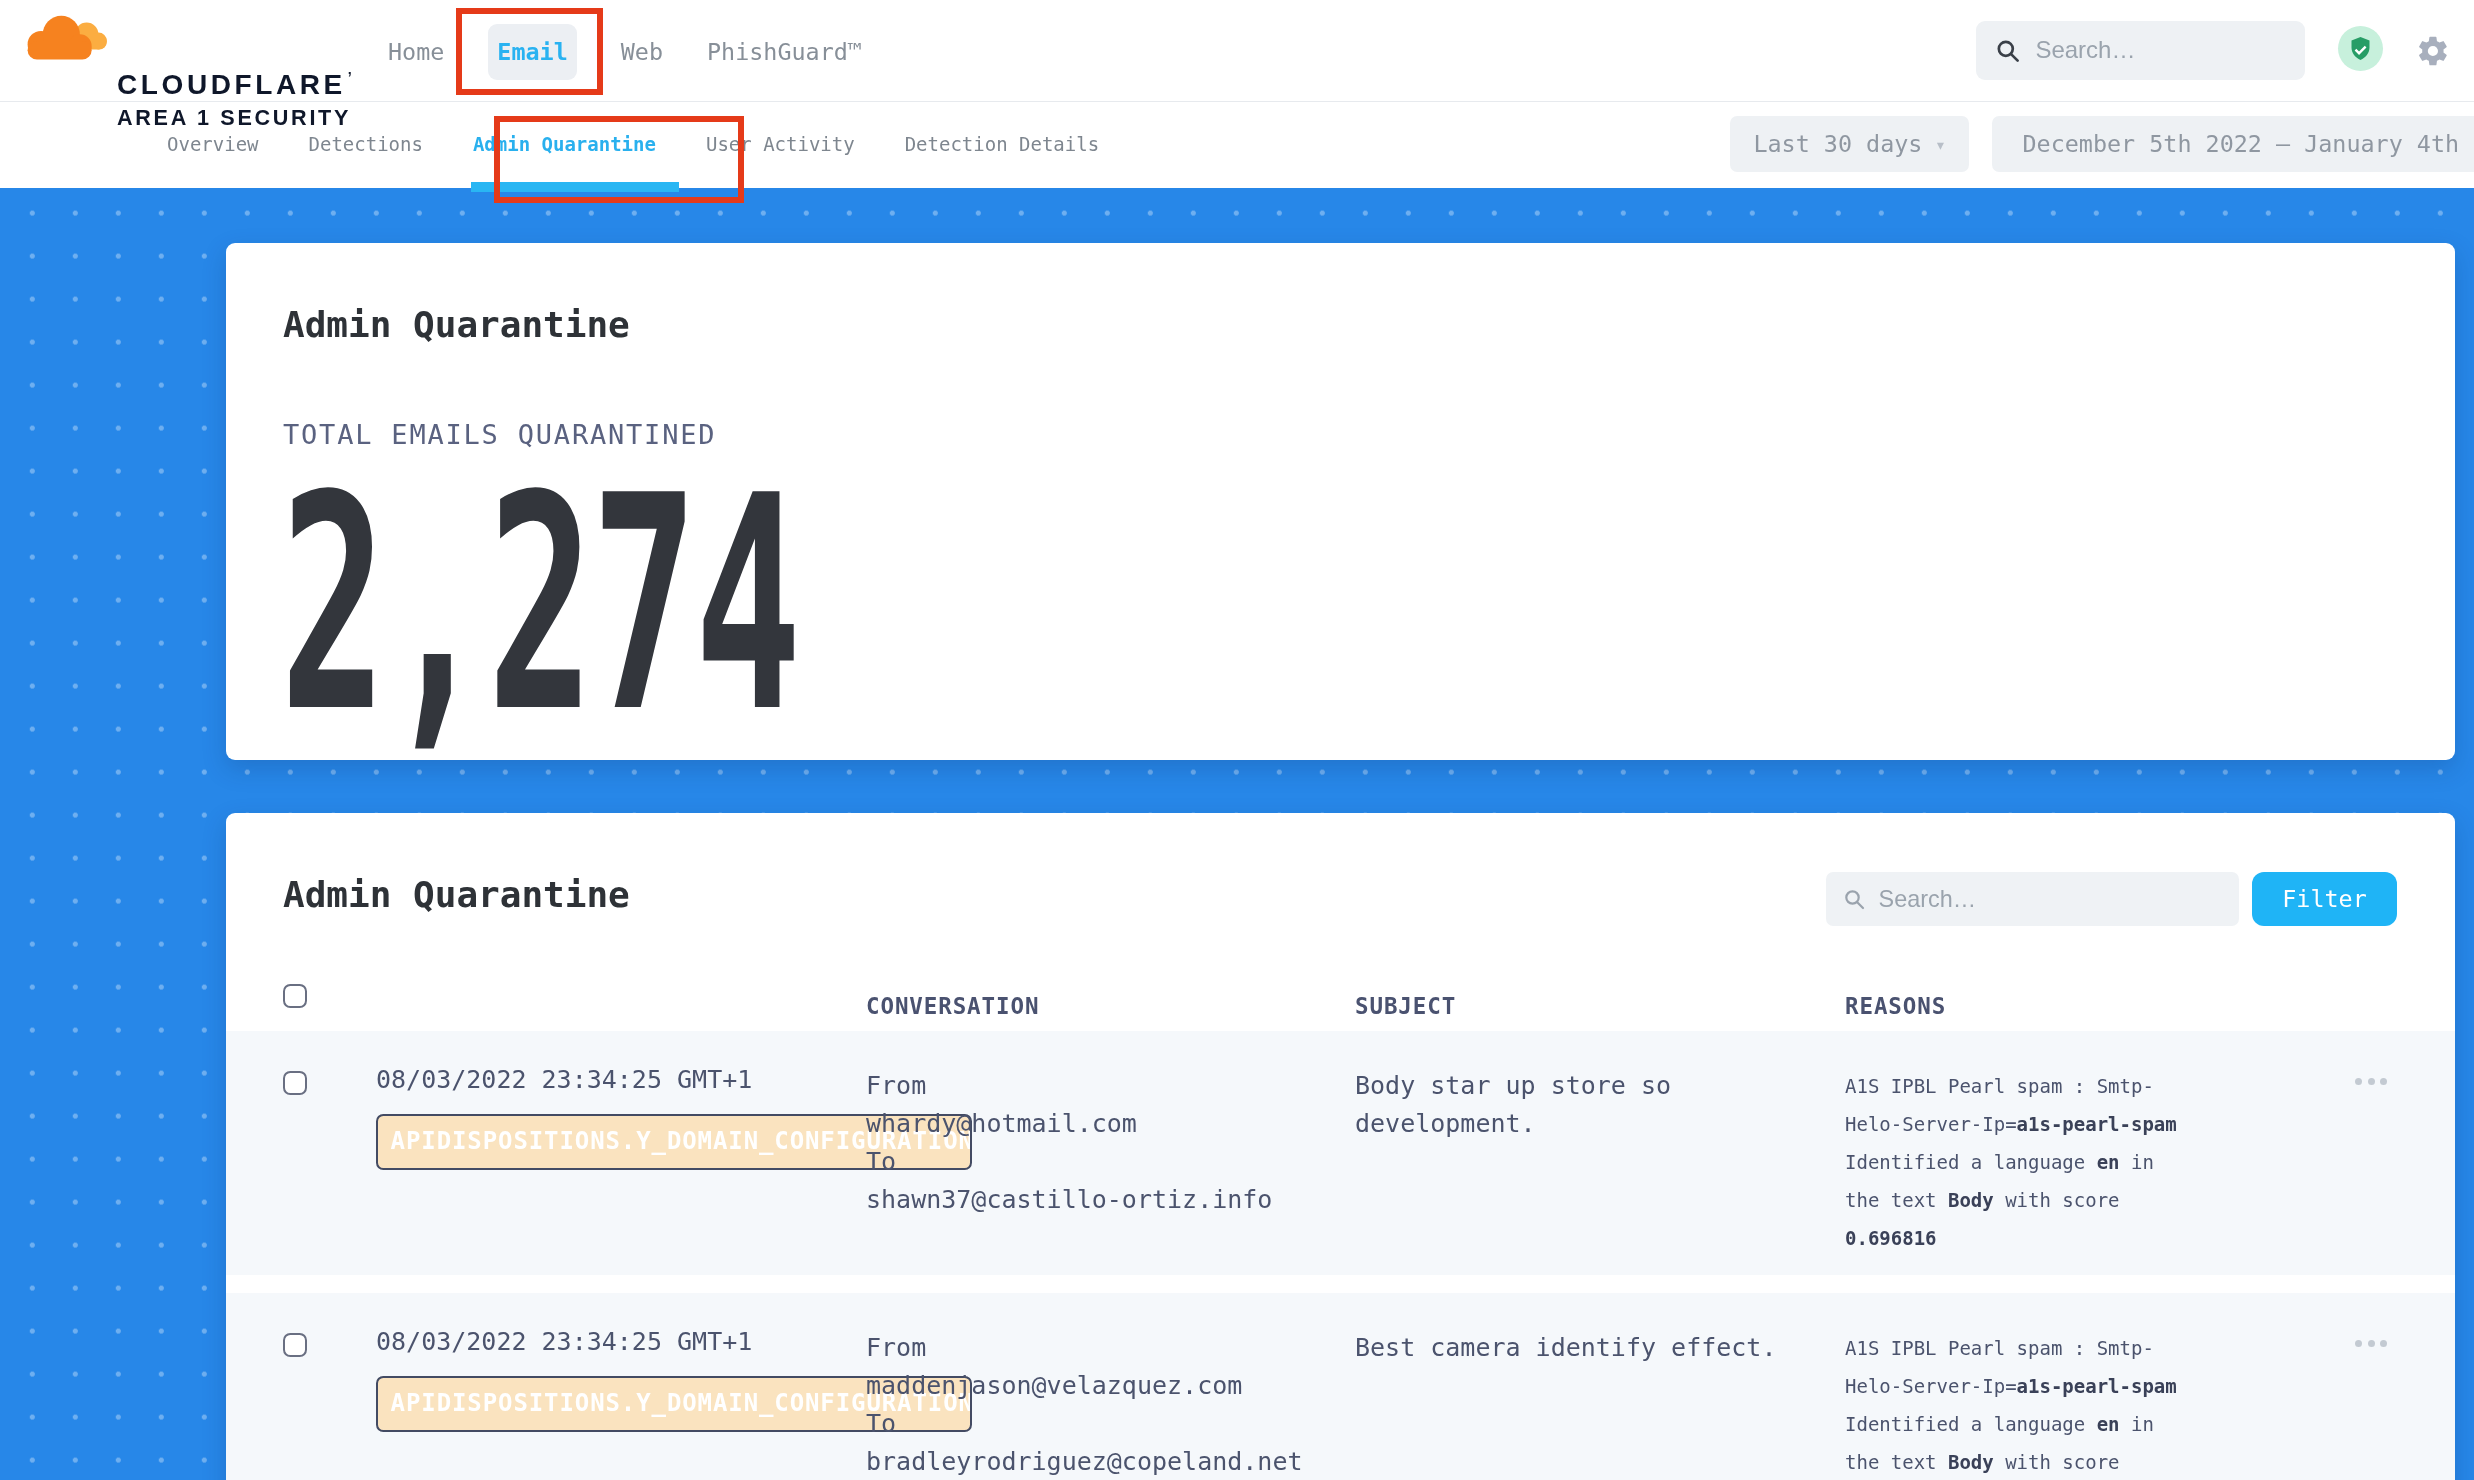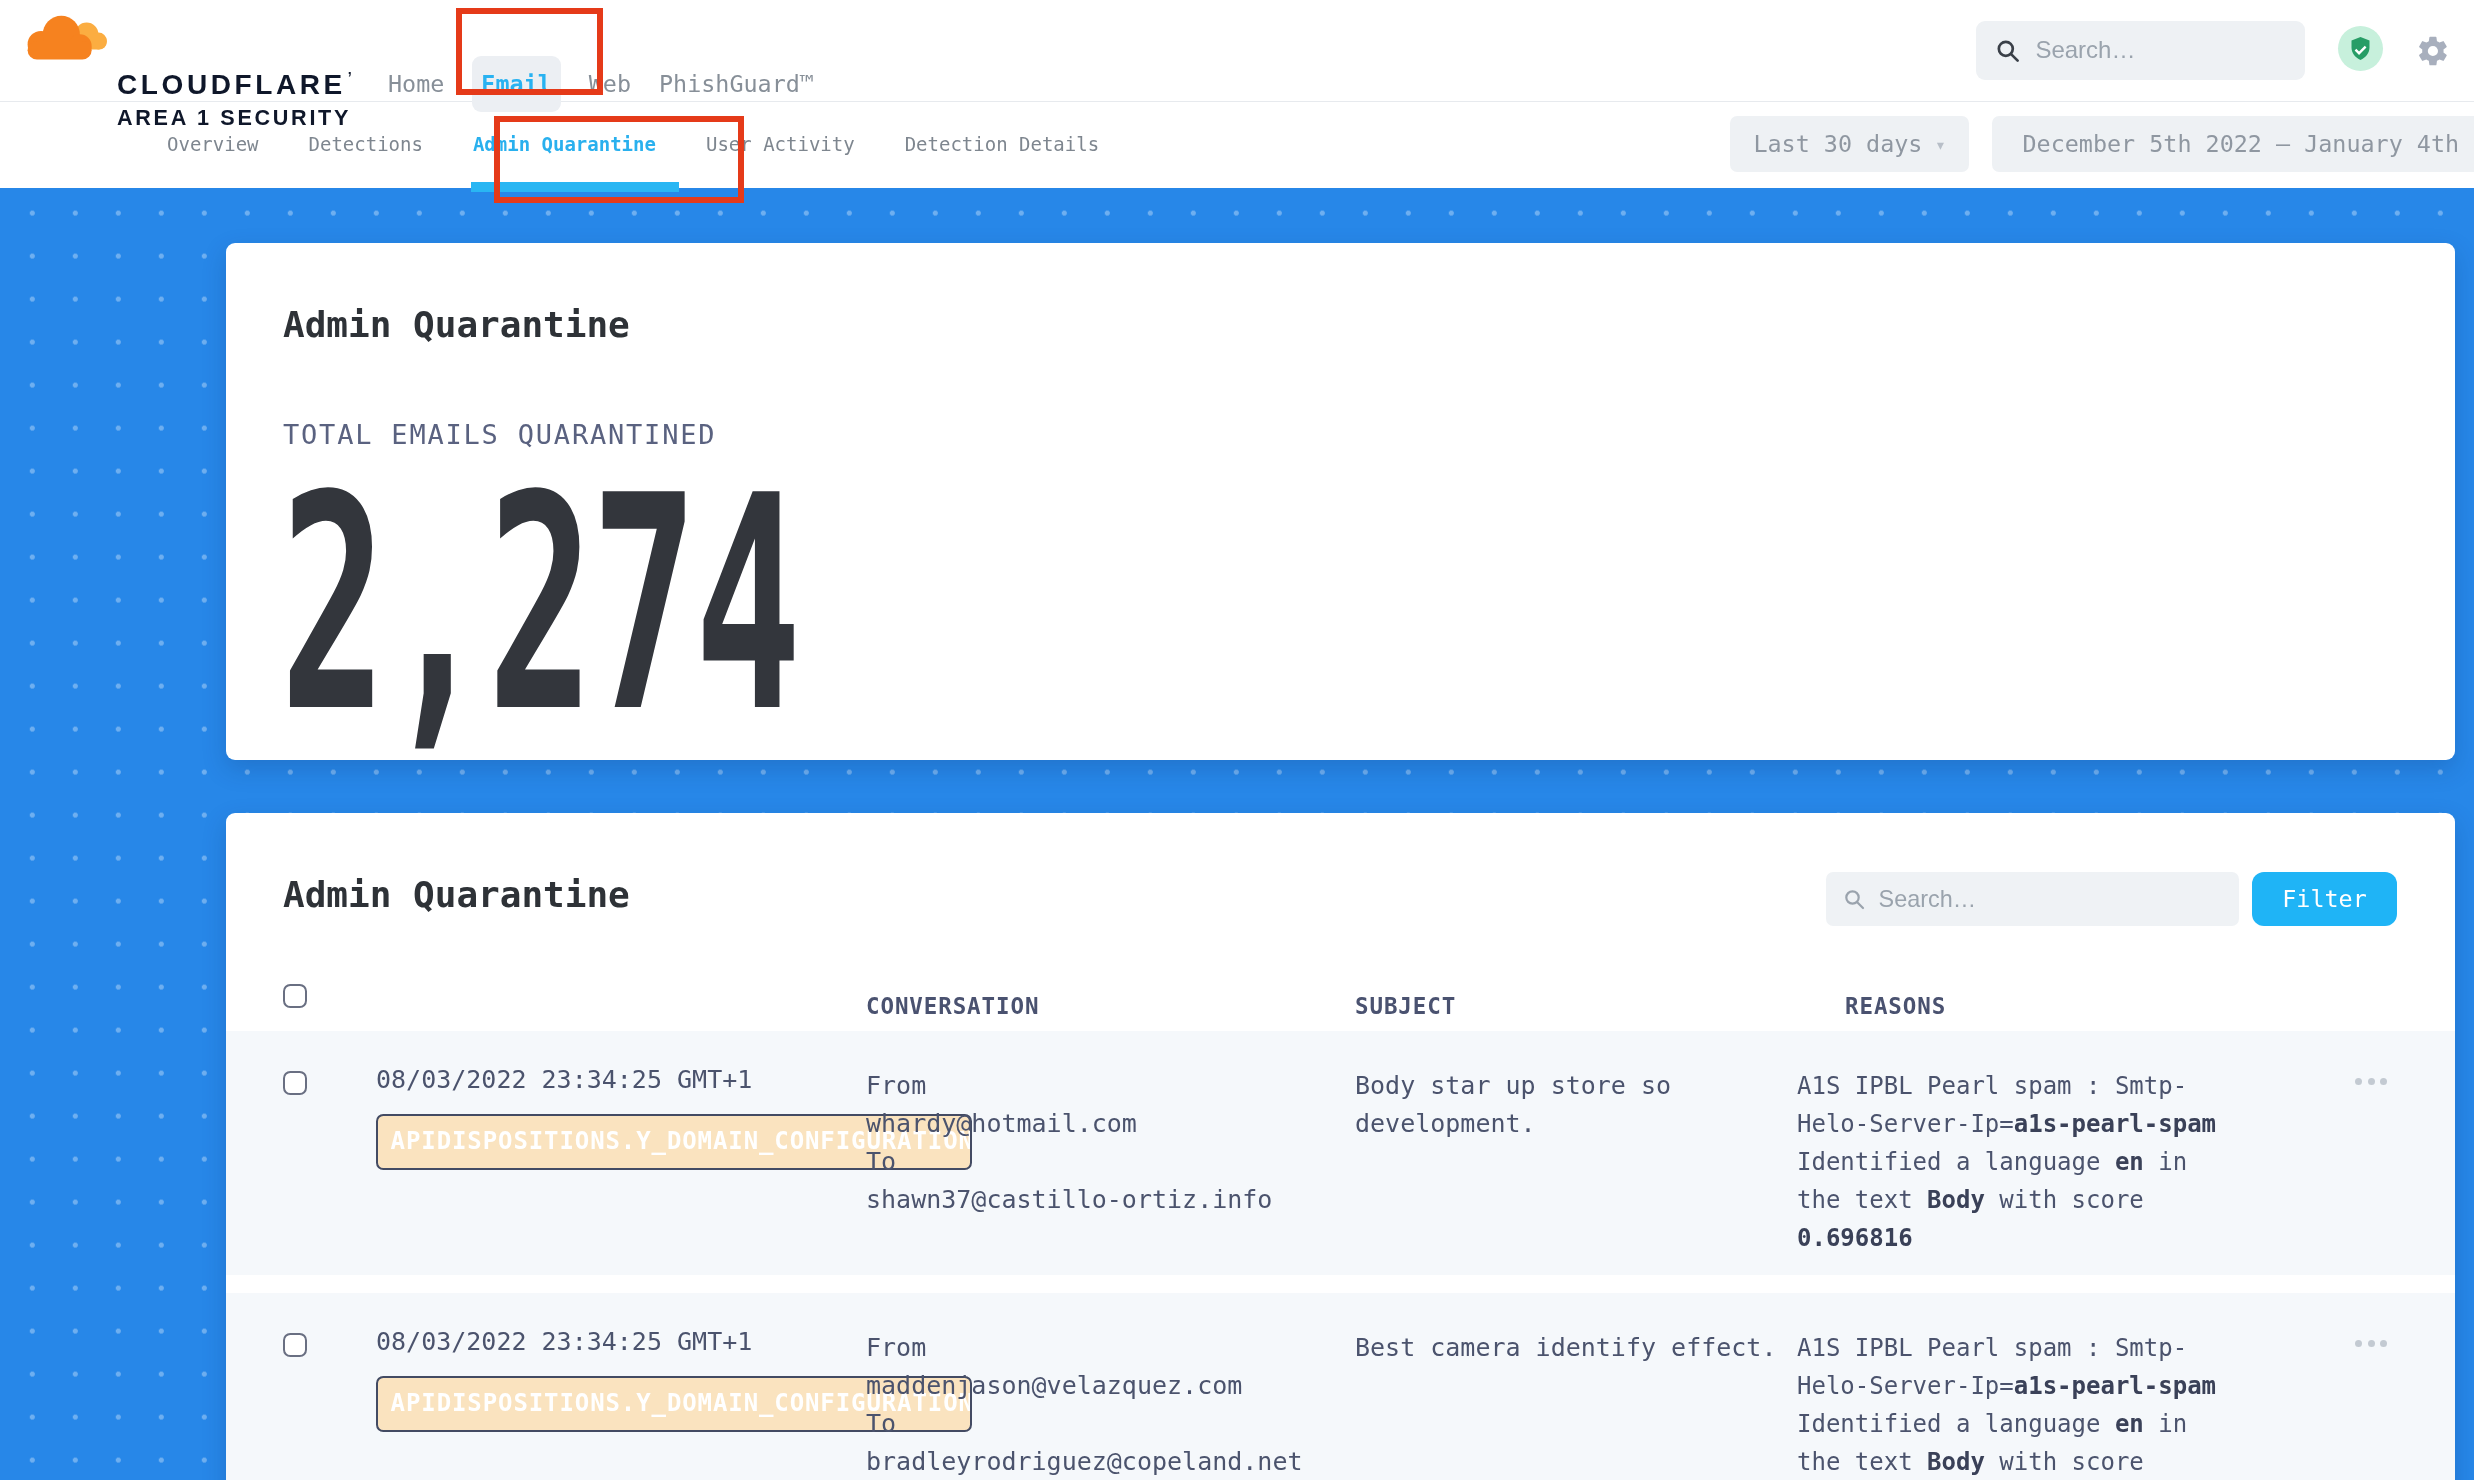--- a/index.html
+++ b/index.html
@@ -14,21 +14,21 @@
     position:absolute; left:0; top:0; width:2475px; height:102px;
     background:#ffffff; border-bottom:0.9px solid #e7eaee; z-index:10;
   }
   .logo-group { position:absolute; left:18px; top:5.4px; width:377px; height:90px; cursor:pointer; }
   .logo-cloud { position:absolute; left:0; top:3.6px; }
   .brand-text { position:absolute; left:99px; top:23.4px; font-family:"Liberation Sans", sans-serif; color:#0f172a;margin-top:40px; }
   .brand-name { font-size:28px; font-weight:bold; letter-spacing:3.6px; }
   .brand-mark { font-size:14.4px; vertical-align:top; margin-left:1.8px; }
   .brand-sub { font-size:21.6px; font-weight:bold; letter-spacing:2.7px; margin-top:4.5px; }
 
-  .main-nav { position:absolute; left:388px; top:0; height:104px; display:flex; align-items:center; gap:28px;margin-top:32px; }
+  .main-nav { position:absolute; left:388px; top:0; height:104px; display:flex; align-items:center; gap:44px; }
   .nav-item { font-size:23.4px; color:#878f98; cursor:pointer; }
   .nav-item.active { background:#eceff3; color:#29b2f1; border-radius:9px; height:56px; line-height:56px; padding:0 9px; font-weight:bold; }
 
   .hdr-search {
     position:absolute; left:1976px; top:20.7px; width:329px; height:59px;
     background:#eef1f4; border-radius:9px; display:flex; align-items:center; padding:0 18px;
   }
   .hdr-search input, .tbl-search input {
     border:none; outline:none; background:transparent; width:100%;
     font-family:"Liberation Sans", sans-serif; font-size:24px; color:#3a4048;
@@ -106,21 +106,21 @@
   .t-row .checkbox { position:absolute; left:57px; top:40px; background:#fff; }
   .cell-date { position:absolute; left:150px; top:34px; font-size:25px; color:#4b536d; }
   .badge {
     position:absolute; left:150px; top:83px; width:596px; height:56px;
     background:#fae3bf; border:2.7px solid #434b63; border-radius:7.2px; z-index:1;
     overflow:hidden; white-space:nowrap;
   }
   .badge span { display:block; padding-left:12.6px; line-height:50px; font-size:24px; font-weight:bold; color:#ffffff; letter-spacing:0.9px; }
   .cell-conv { position:absolute; left:640px; top:36px; font-size:25px; line-height:38px; color:#4b536d; z-index:2; }
   .cell-subj { position:absolute; left:1129px; top:36px; width:422px; font-size:25px; line-height:38px; color:#4b536d; }
-  .cell-reas { position:absolute; left:1571px; top:36px; width:467px; font-size:24px; line-height:38px; color:#4b536d; }
+  .cell-reas { position:absolute; left:1619px; top:36px; width:467px; font-size:19px; line-height:38px; color:#4b536d; }
   .cell-reas b { color:#3a4158; }
   .more-btn { position:absolute; left:2129px; top:47px; cursor:pointer; display:flex; gap:5.4px; }
   .more-btn i { width:7.2px; height:7.2px; border-radius:50%; background:#c3cad2; display:block; }
 
   
   .annotation { position:absolute; border:6.3px solid #e53a19; z-index:60; pointer-events:none; }
   .annot-email { left:456px; top:8px; width:147px; height:87px; }
   .annot-tab { left:494px; top:116px; width:250px; height:87px; }
 </style>
 </head>

